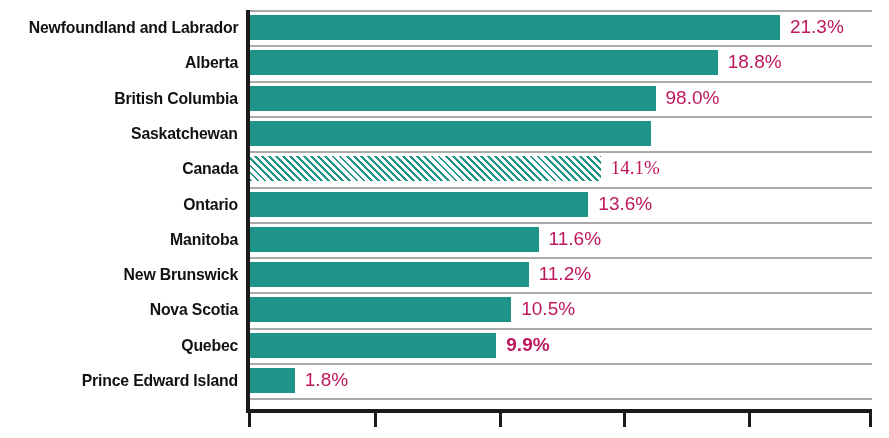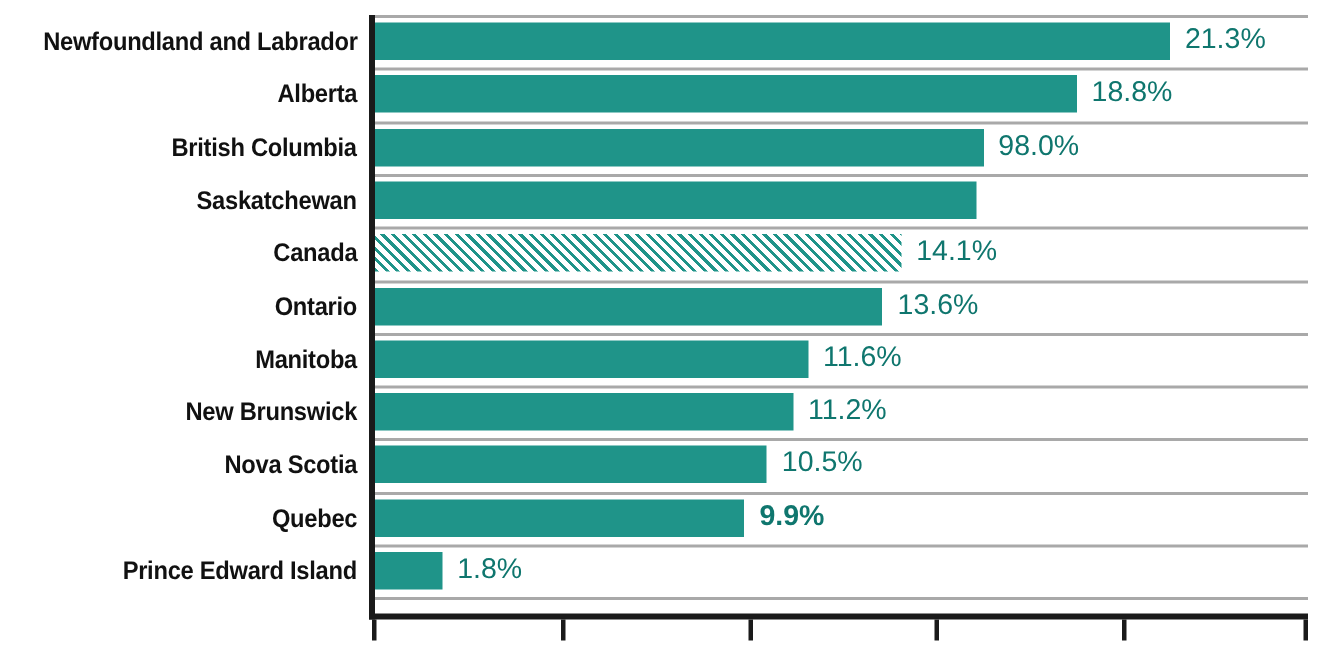--- a/index.html
+++ b/index.html
@@ -72,21 +72,21 @@
         #ffffff 5px);
     box-shadow: inset 0 0 0 0 transparent;
   }
   .val-label {
     position: absolute;
     top: 0;
     height: 35px;
     line-height: 34px;
     font-size: 19px;
     font-weight: normal;
-    color: #0f766e;
+    color: #be185d;
     white-space: nowrap;
   }
 
   
   #axis-area {
     position: absolute;
     left: 0;
     top: 0;
     width: 889px;
     height: 438px;
@@ -159,21 +159,21 @@
         <div class="bar-wrap" style="width: 400.568px;">
           <div class="bar" style="width: 400.568px;"></div>
         </div>
       </div>
       <div class="row" style="top: 151.2px; border-radius: 10px;">
         <div class="gridline"></div>
         <div class="cat-label">Canada</div>
         <div class="bar-wrap" style="width: 350.808px;">
           <div class="bar hatched" style="width: 350.808px;"></div>
         </div>
-        <div class="val-label" style="left: 610.808px;">14.1%</div>
+        <div class="val-label" style="left: 610.808px; font-family: Liberation Serif, serif;">14.1%</div>
       </div>
       <div class="row" style="top: 186.5px;">
         <div class="gridline"></div>
         <div class="cat-label">Ontario</div>
         <div class="bar-wrap" style="width: 338.368px;">
           <div class="bar" style="width: 338.368px;"></div>
         </div>
         <div class="val-label" style="left: 598.368px;">13.6%</div>
       </div>
       <div class="row" style="top: 221.8px;">

